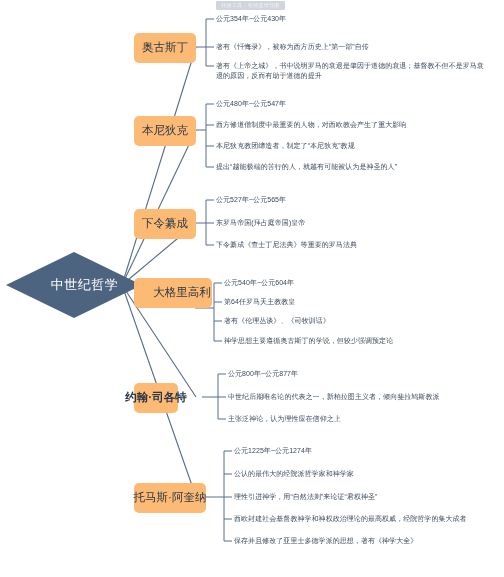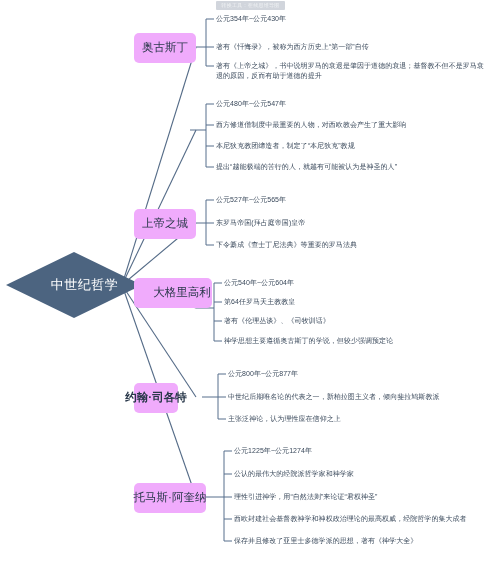--- a/index.html
+++ b/index.html
@@ -47,21 +47,21 @@
     color:#ffffff;
     font-size:13px;
     letter-spacing:.5px;
     white-space:nowrap;
     z-index:2;
     margin-left:21px;
   }
 
   .topic{
     position:absolute;
-    background:#f0abfc;
+    background:#fdba74;
     border-radius:5px;
     color:#29384a;
     font-size:11.5px;
     line-height:1;
     padding:9px 10px;
     white-space:nowrap;
     box-sizing:border-box;
     display:flex;align-items:center;justify-content:center;
   }
 
@@ -130,26 +130,27 @@
   <div class="root-node">
     <div class="root-diamond"></div>
     <span class="root-label">中世纪哲学</span>
   </div>
 
   <div class="topic" style="left:134px;top:33px;width:62px;">奥古斯丁</div>
   <div class="detail" style="left:216px;top:14px;width:270px;">公元354年~公元430年</div>
   <div class="detail" style="left:216px;top:42px;width:270px;">著有《忏悔录》，被称为西方历史上“第一部”自传</div>
   <div class="detail wrap" style="left:216px;top:61px;width:272px;">著有《上帝之城》，书中说明罗马的衰退是肇因于道德的衰退；基督教不但不是罗马衰退的原因，反而有助于道德的提升</div>
 
+  <div class="topic" style="left:134px;top:116px;width:62px;">本尼狄克</div>
   <div class="detail" style="left:216px;top:99px;width:272px;">公元480年~公元547年</div>
   <div class="detail" style="left:216px;top:120px;width:272px;">西方修道僧制度中最重要的人物，对西欧教会产生了重大影响</div>
   <div class="detail" style="left:216px;top:141px;width:272px;">本尼狄克教团缔造者，制定了“本尼狄克”教规</div>
   <div class="detail" style="left:216px;top:162px;width:272px;">提出“越能极端的苦行的人，就越有可能被认为是神圣的人”</div>
 
-  <div class="topic" style="left:134px;top:209px;width:62px;">上帝之城</div>
+  <div class="topic" style="left:134px;top:209px;width:62px;">下令纂成</div>
   <div class="detail" style="left:216px;top:195px;width:272px;">公元527年~公元565年</div>
   <div class="detail" style="left:216px;top:218px;width:272px;">东罗马帝国(拜占庭帝国)皇帝</div>
   <div class="detail" style="left:216px;top:240px;width:272px;">下令纂成《查士丁尼法典》等重要的罗马法典</div>
 
   <div class="topic" style="left:134px;top:278px;width:78px;padding-left:28px;">大格里高利</div>
   <div class="detail" style="left:224px;top:278px;width:264px;">公元540年~公元604年</div>
   <div class="detail" style="left:224px;top:297px;width:264px;">第64任罗马天主教教皇</div>
   <div class="detail" style="left:224px;top:316px;width:264px;">著有《伦理丛谈》、《司牧训话》</div>
   <div class="detail" style="left:224px;top:336px;width:264px;">神学思想主要遵循奥古斯丁的学说，但较少强调预定论</div>
 

